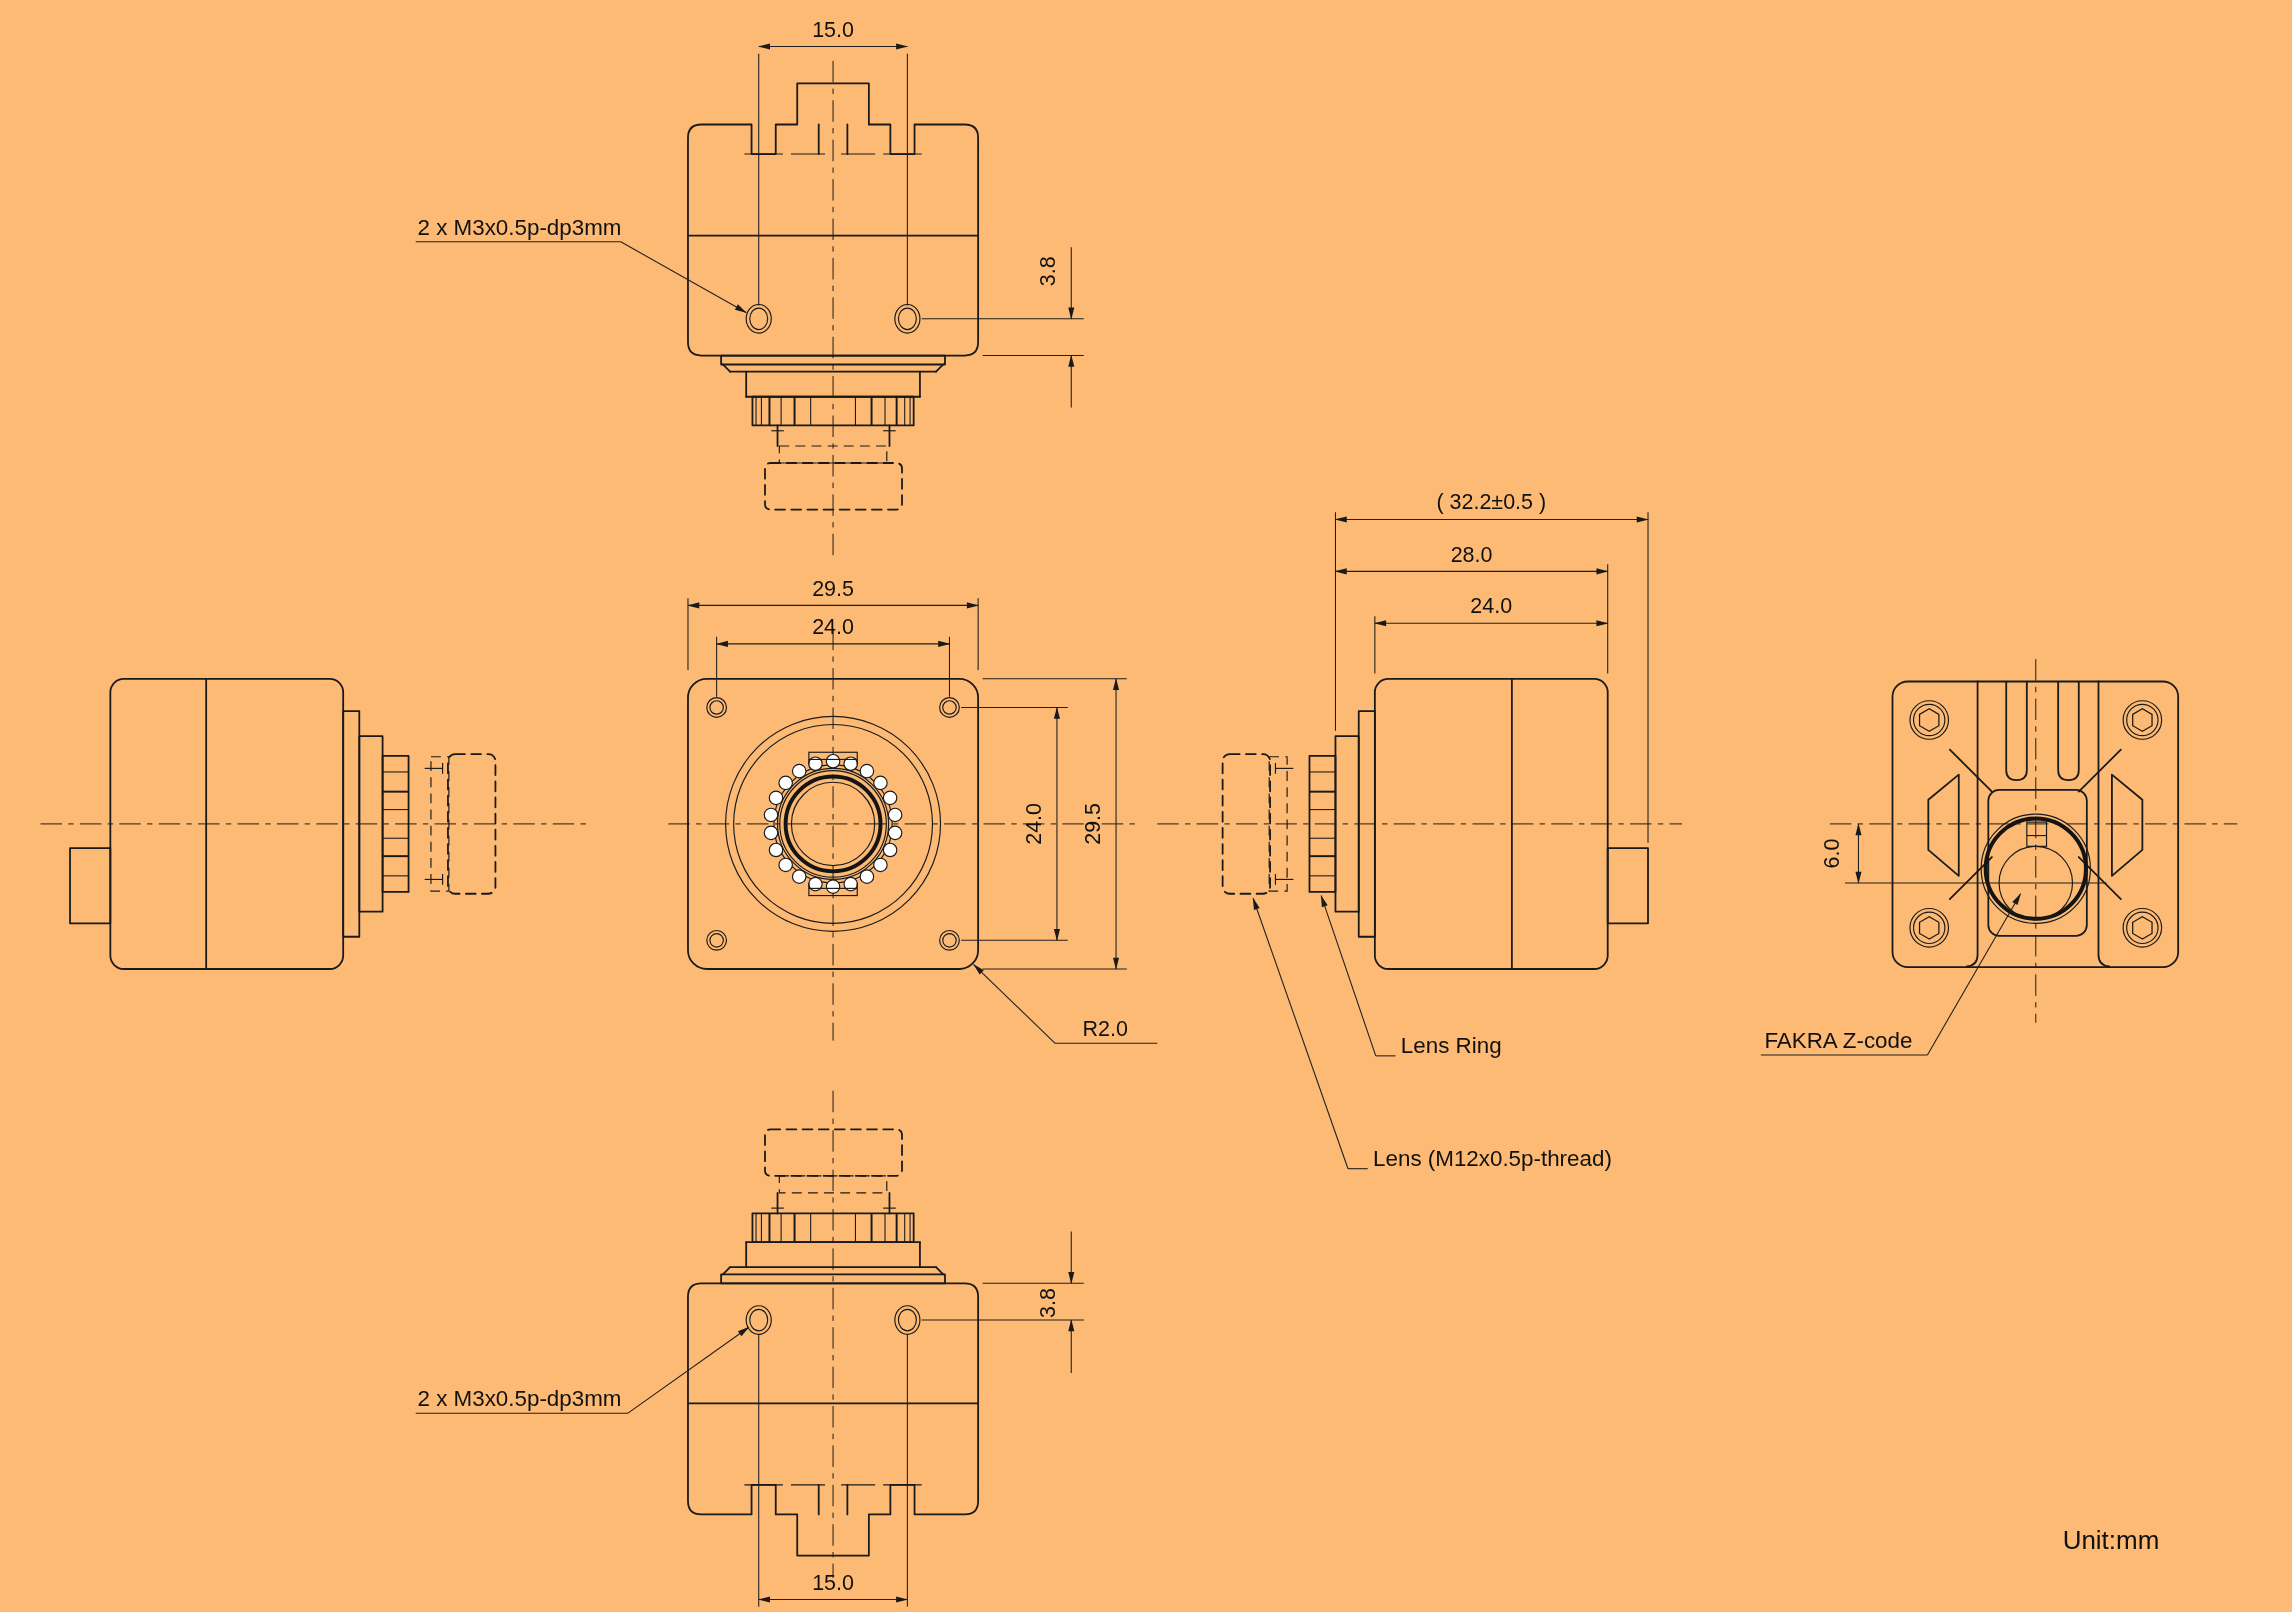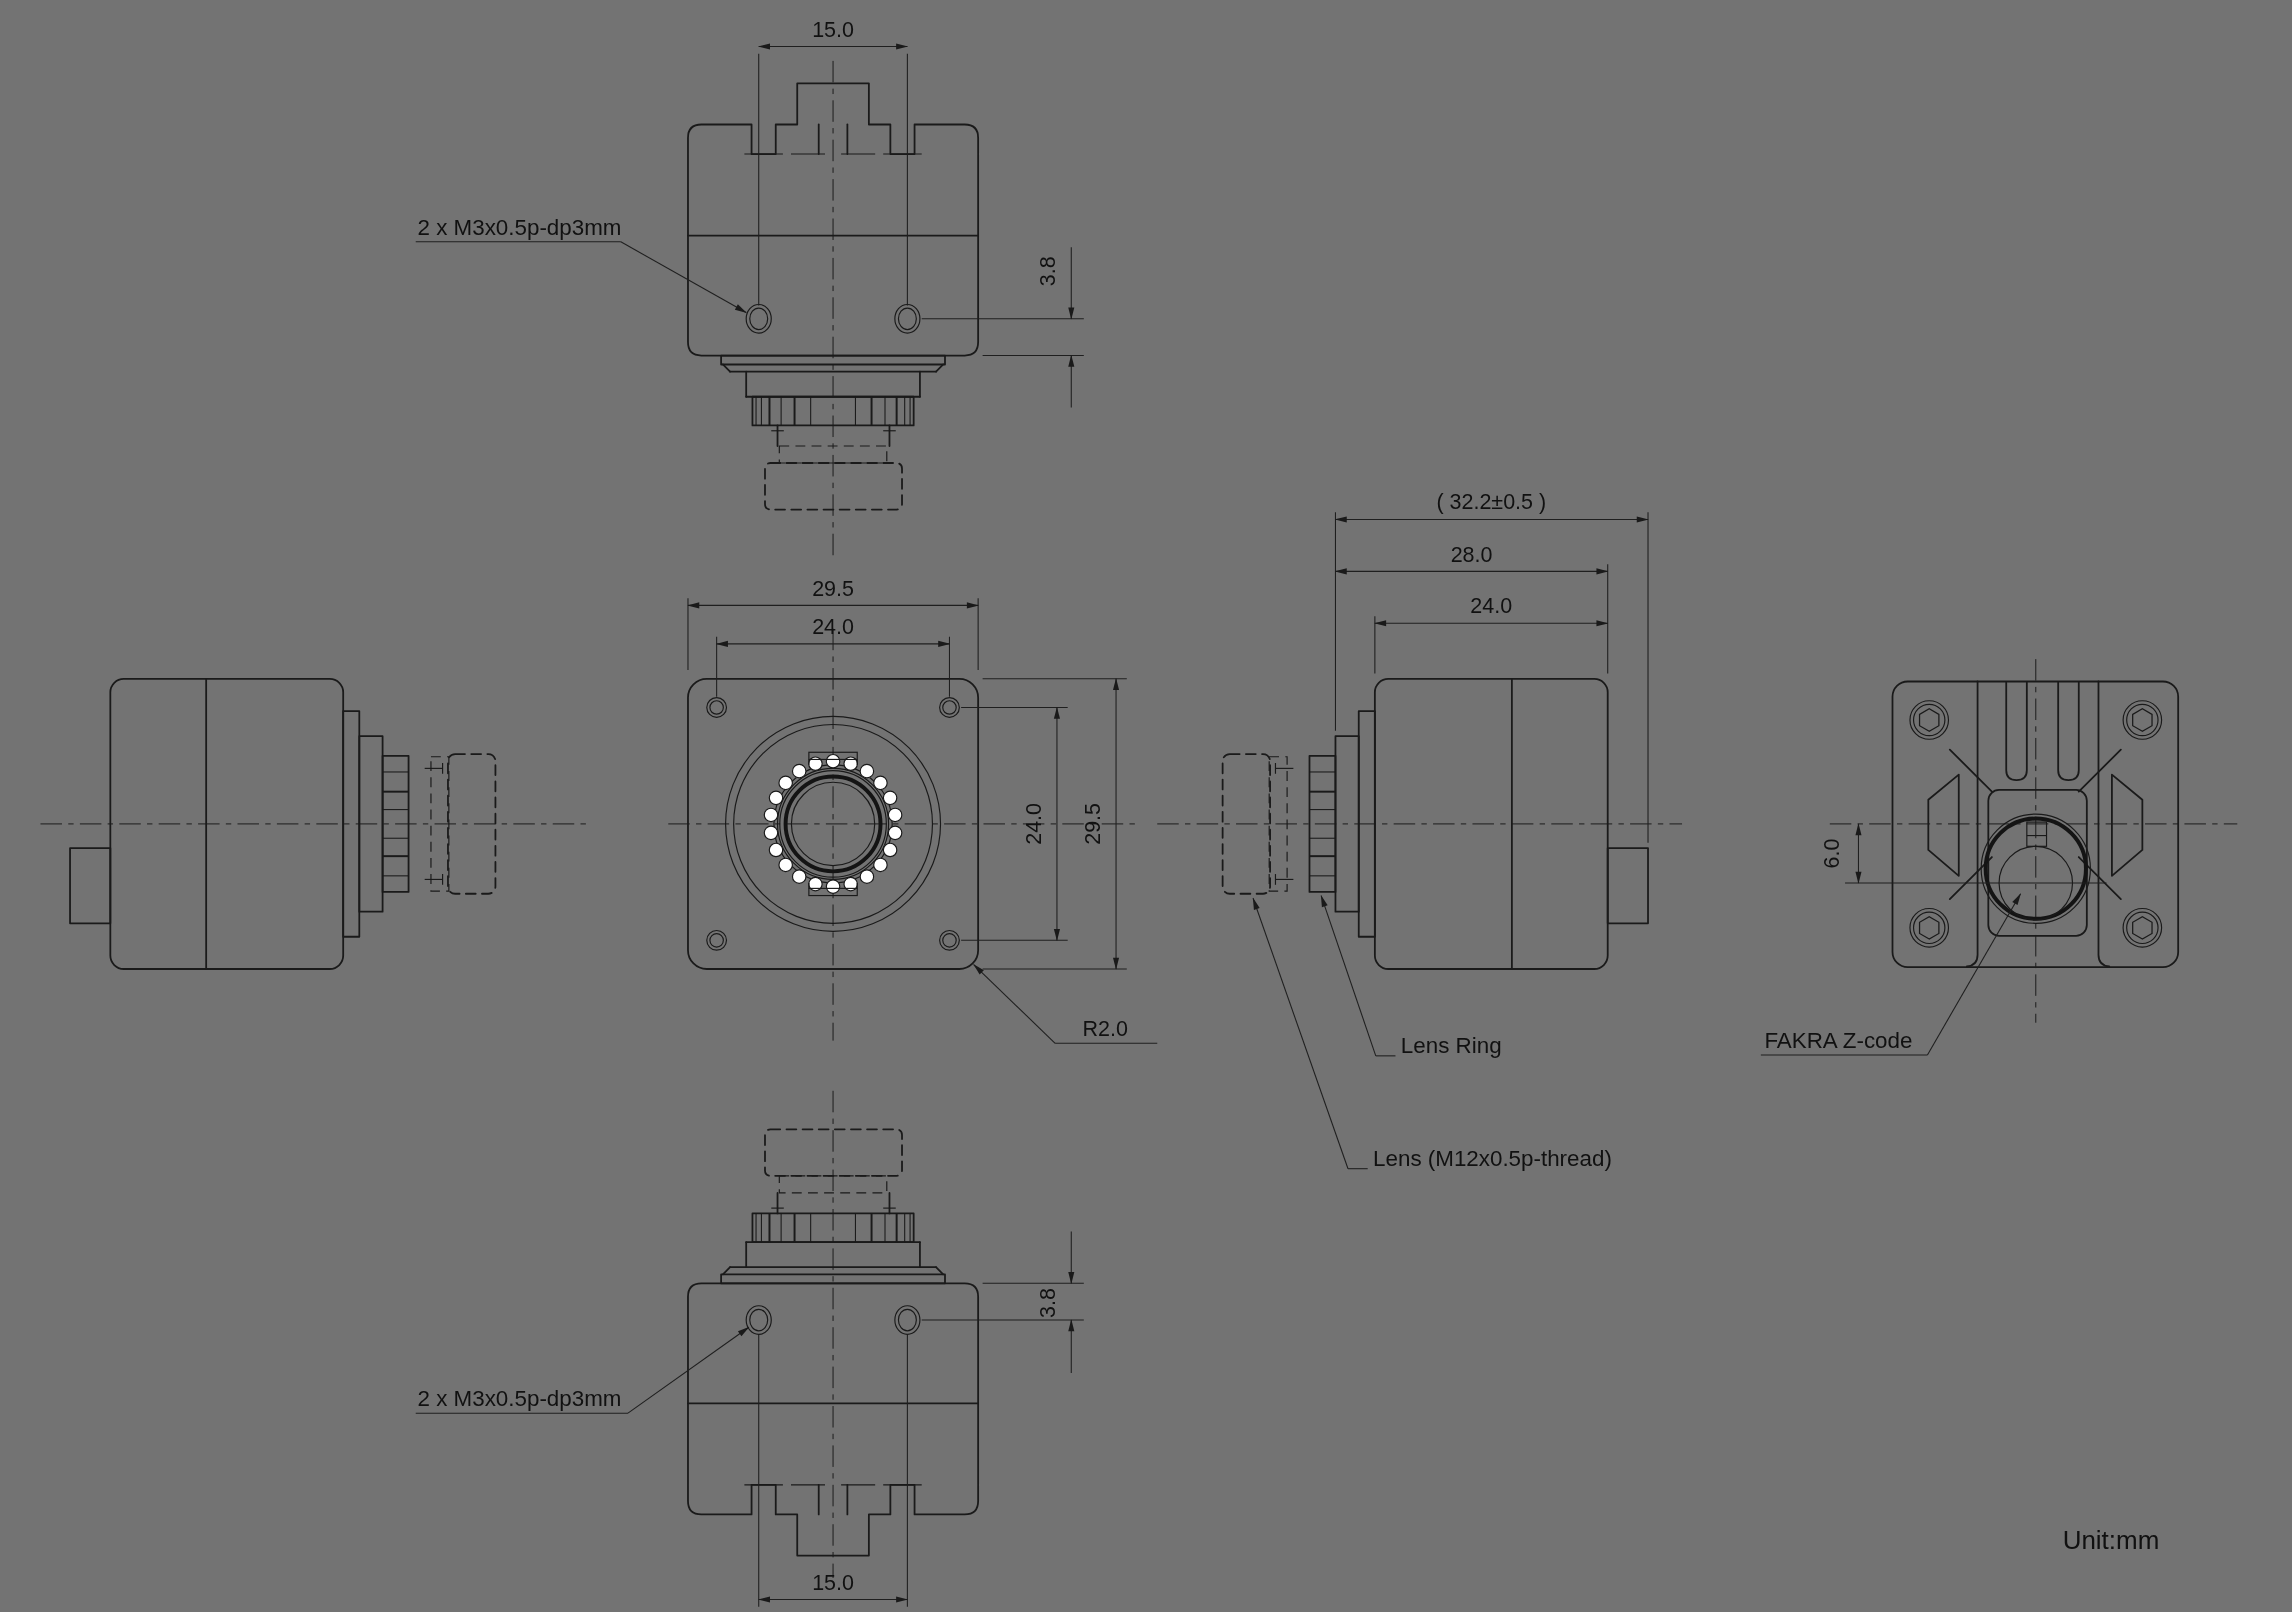--- a/index.html
+++ b/index.html
@@ -1,16 +1,16 @@
 <!DOCTYPE html>
 <html style="font-size:14.3px"><head>
 <meta charset="utf-8">
 <style>
   html,body{margin:0;padding:0;background:#ffffff;}
-  .stage{position:relative;width:2293px;height:1612px;background:#737373;overflow:hidden;}
+  .stage{position:relative;width:2293px;height:1612px;background:#fdba74;overflow:hidden;}
   svg{position:absolute;left:0;top:0;}
   .obj{stroke:#1a1a1a;stroke-width:2;fill:none;stroke-linejoin:round;stroke-linecap:round;}
   .thin{stroke:#1a1a1a;stroke-width:1.3;fill:none;}
   .thick{stroke:#141414;stroke-width:4.4;fill:none;}
   .dash{stroke-dasharray:11 7;}
   .cl{stroke:#1a1a1a;stroke-width:1.1;fill:none;stroke-dasharray:24 7 6 7;}
   .dim{stroke:#1f1f1f;stroke-width:1.2;fill:none;}
   text.d{font:24px "Liberation Sans",sans-serif;fill:#111;}
   text.lbl{font:25px "Liberation Sans",sans-serif;fill:#111;}
   text.unit{font:29px "Liberation Sans",sans-serif;fill:#111;}

